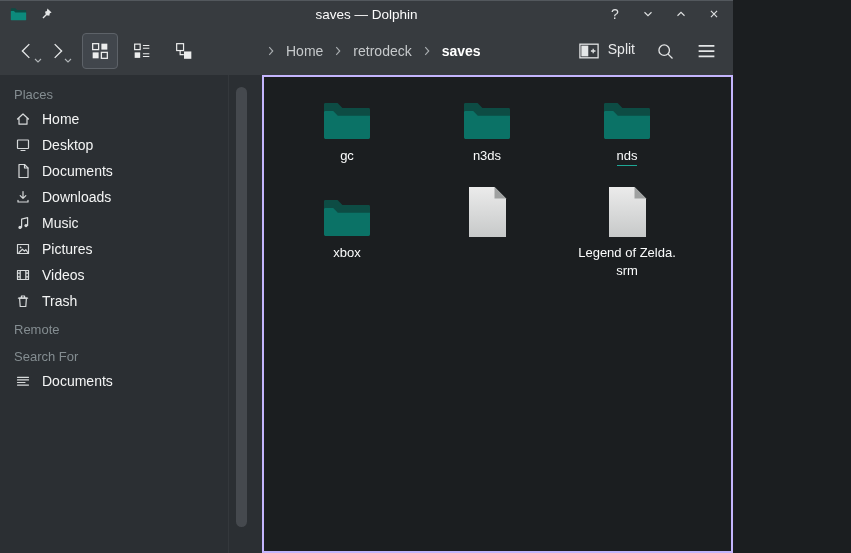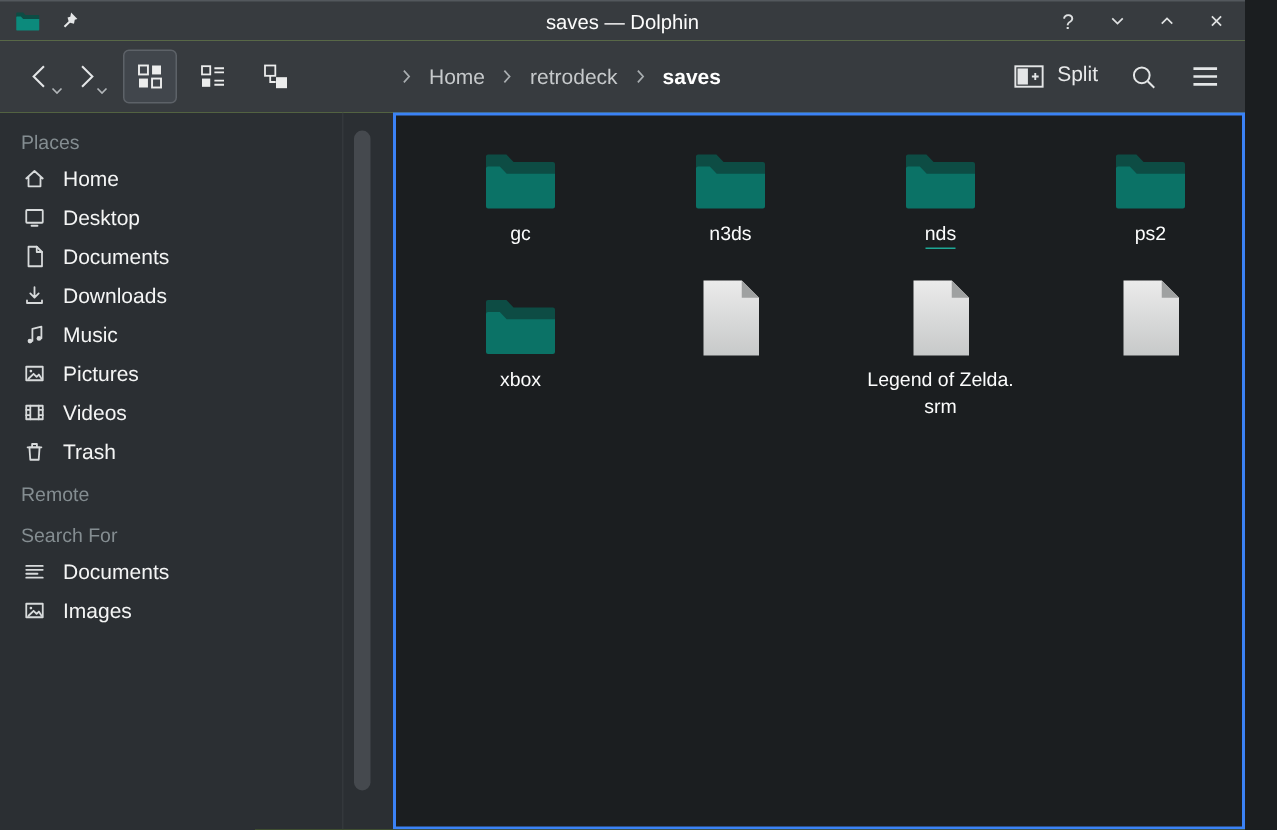--- a/index.html
+++ b/index.html
@@ -1,18 +1,18 @@
 <!DOCTYPE html>
 <html><head>
 <meta charset="utf-8">
 <style>
   * { margin:0; padding:0; box-sizing:border-box; }
   html,body { background:#1b1e20; }
   body { font-family:"Liberation Sans","DejaVu Sans",sans-serif; }
-  .window { position:relative; width:830px; height:553px; background:#bef264; overflow:hidden; }
+  .window { position:relative; width:733px; height:553px; background:#fef9c3; overflow:hidden; }
 
   
   .titlebar { position:relative; height:27px; background:#373b3f; border-top:1px solid #53585d;
               display:flex; align-items:center; padding:0 10px; }
   .tb-left { display:flex; align-items:center; gap:12px; z-index:2; }
   .tb-title { position:absolute; left:0; right:0; text-align:center; color:#fcfcfc; font-size:13.5px; }
   .tb-right { margin-left:auto; display:flex; align-items:center; gap:15px; z-index:2; }
   .winbtn { background:none; border:none; width:18px; height:18px; display:flex; align-items:center;
             justify-content:center; cursor:pointer; color:#dfe1e2; font-size:14px; padding:0; }
   .winbtn svg { display:block; }
@@ -44,21 +44,21 @@
   .side-section-label { color:#848d91; font-size:13px; padding:4px 14px; margin-top:4px; }
   .side-section:first-child .side-section-label { margin-top:4px; }
   .side-item { display:flex; align-items:center; gap:11px; height:26px; padding-left:15px;
                color:#f4f5f5; font-size:14px; cursor:pointer; }
   .side-item .sicon { width:16px; height:16px; display:flex; }
   .side-item .sicon svg { stroke:#d7dadb; fill:none; stroke-width:1.2; stroke-linejoin:round; stroke-linecap:round; }
   .side-scrollbar { position:absolute; left:236px; top:12px; width:11px; height:440px;
                     background:#45494e; border-radius:6px; cursor:pointer; }
 
   
-  .mainview { flex:1; background:#1b1e20; border:2px solid #3b82f6; overflow:hidden; }
+  .mainview { flex:1; background:#1b1e20; border:2px solid #c4b5fd; overflow:hidden; }
   .files-grid { display:grid; grid-template-columns:repeat(4,140px); padding:8px 0 0 13px; }
   .cell { display:flex; flex-direction:column; align-items:center; padding:0 6px 16px; cursor:pointer; }
   .icon-box { height:56px; display:flex; align-items:flex-end; justify-content:center; }
   .cell-label { margin-top:6px; font-size:13px; line-height:18.5px; color:#fbfcfc; text-align:center;
                 white-space:pre-line; max-width:126px; }
   .cell-label .uline { border-bottom:1px solid #1ea795; padding-bottom:2px; }
 </style>
 </head>
 <body>
 
@@ -302,30 +302,20 @@
 
   <div class="side-item">
     <span class="sicon">
                 <svg width="16" height="16" viewBox="0 0 16 16">
                   <path d="M2.5 4.3h11M2.5 6.9h11M2.5 9.5h7.5M2.5 12.1h11"></path>
                 </svg>
               </span>
     <span class="slabel">Documents</span>
   </div>
 
-  <div class="side-item">
-    <span class="sicon">
-                <svg width="16" height="16" viewBox="0 0 16 16">
-                  <rect x="2.5" y="3.5" width="11" height="9"></rect>
-                  <circle cx="5.6" cy="6.4" r="0.9" fill="#d7dadb" stroke="none"></circle>
-                  <path d="M4 11.5 7.4 8.2l2 2 1.5-1.5 1.8 2.8"></path>
-                </svg>
-              </span>
-    <span class="slabel">Images</span>
-  </div>
 
   <div class="side-item">
     
     
   </div>
 </div>
 </div>
       <div class="side-scrollbar"></div>
     </aside>
 

